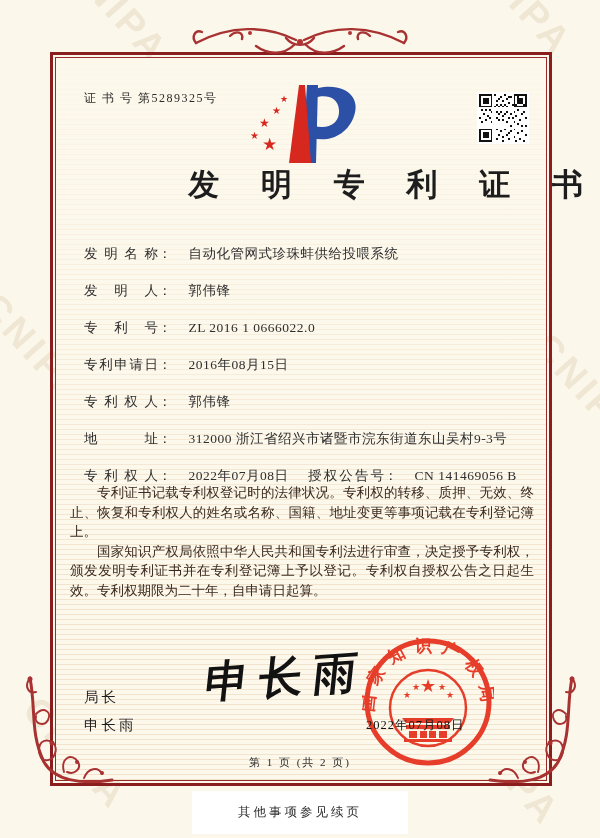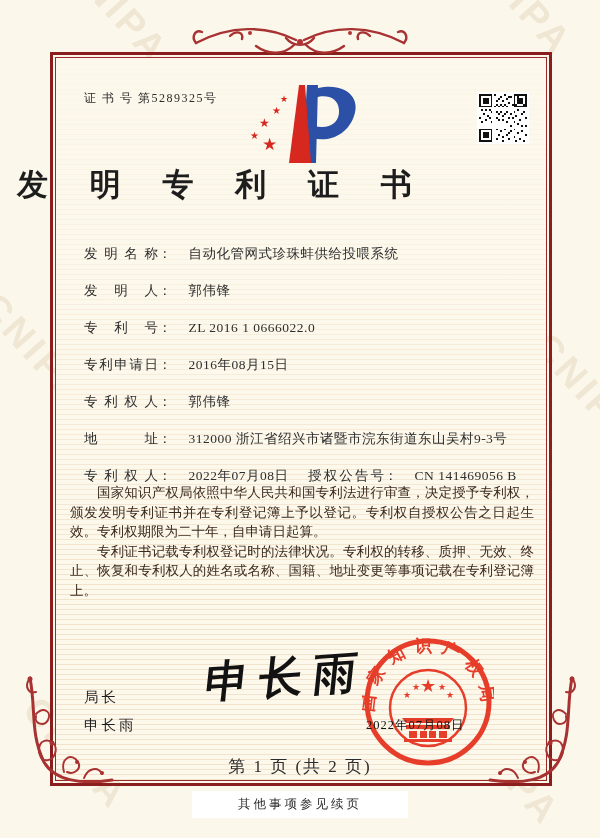--- a/index.html
+++ b/index.html
@@ -48,21 +48,21 @@
     position:absolute;left:84px;top:90px;z-index:5;
     font-size:12px;letter-spacing:1.5px;color:#2b2b2b;
   }
   .logo{position:absolute;left:240px;top:82px;z-index:5;}
   .qr{
     position:absolute;left:477px;top:92px;width:52px;height:52px;z-index:5;
     background:#fff;padding:2px;box-sizing:border-box;
   }
   .title{
     position:absolute;left:0;top:164px;width:100%;z-index:5;
-    text-align:left;font-size:31px;font-weight:700;color:#1d1d1d;
+    text-align:right;font-size:31px;font-weight:700;color:#1d1d1d;
     letter-spacing:17px;text-indent:17px;
   }
 
   .fields{
     position:absolute;left:84px;top:242px;width:440px;z-index:5;
     font-size:13.5px;color:#2e2e2e;
   }
   .row{display:flex;margin-bottom:14px;line-height:23px;}
   .lbl{width:74px;flex:none;text-align:justify;text-align-last:justify;}
   .colon{flex:none;}
@@ -90,25 +90,25 @@
   }
   .seal-date{
     position:absolute;left:366px;top:717px;z-index:7;
     font-size:12.5px;color:#141414;letter-spacing:1px;
     mix-blend-mode:darken;
   }
   .seal{position:absolute;left:362px;top:636px;z-index:6;opacity:.93;}
 
   .page-info{
     position:absolute;left:0;top:755px;width:100%;z-index:5;
-    text-align:center;font-size:17px;letter-spacing:2px;color:#2b2b2b;
+    text-align:center;font-size:11px;letter-spacing:2px;color:#2b2b2b;
   }
   .note-box{
     position:absolute;left:50%;top:791px;transform:translateX(-50%);z-index:5;
-    background:#ffffff;padding:5px 46px;
+    background:#ffffff;padding:13px 46px;
     font-size:12.5px;letter-spacing:3px;color:#2b2b2b;white-space:nowrap;
   }
 </style>
 </head>
 <body>
 
 <div class="stage">
 
   <span class="wm wm1">CNIPA</span>
   <span class="wm wm2">CNIPA</span>
@@ -250,22 +250,22 @@
       </span>
       <span class="pair2">
         <span class="lbl">授权公告号</span>
           <span class="colon">：</span>
           <span class="val">CN 141469056 B</span>
       </span>
     </div>
   </div>
 
   <div class="body-text">
+    <p>专利证书记载专利权登记时的法律状况。专利权的转移、质押、无效、终止、恢复和专利权人的姓名或名称、国籍、地址变更等事项记载在专利登记簿上。</p>
     <p>国家知识产权局依照中华人民共和国专利法进行审查，决定授予专利权，颁发发明专利证书并在专利登记簿上予以登记。专利权自授权公告之日起生效。专利权期限为二十年，自申请日起算。</p>
-    <p>专利证书记载专利权登记时的法律状况。专利权的转移、质押、无效、终止、恢复和专利权人的姓名或名称、国籍、地址变更等事项记载在专利登记簿上。</p>
   </div>
 
   <div class="officer">
     <div>局长</div>
     <div>申长雨</div>
   </div>
 
   <div class="signature">申长雨</div>
 
   <div class="seal-date">2022年07月08日</div>

